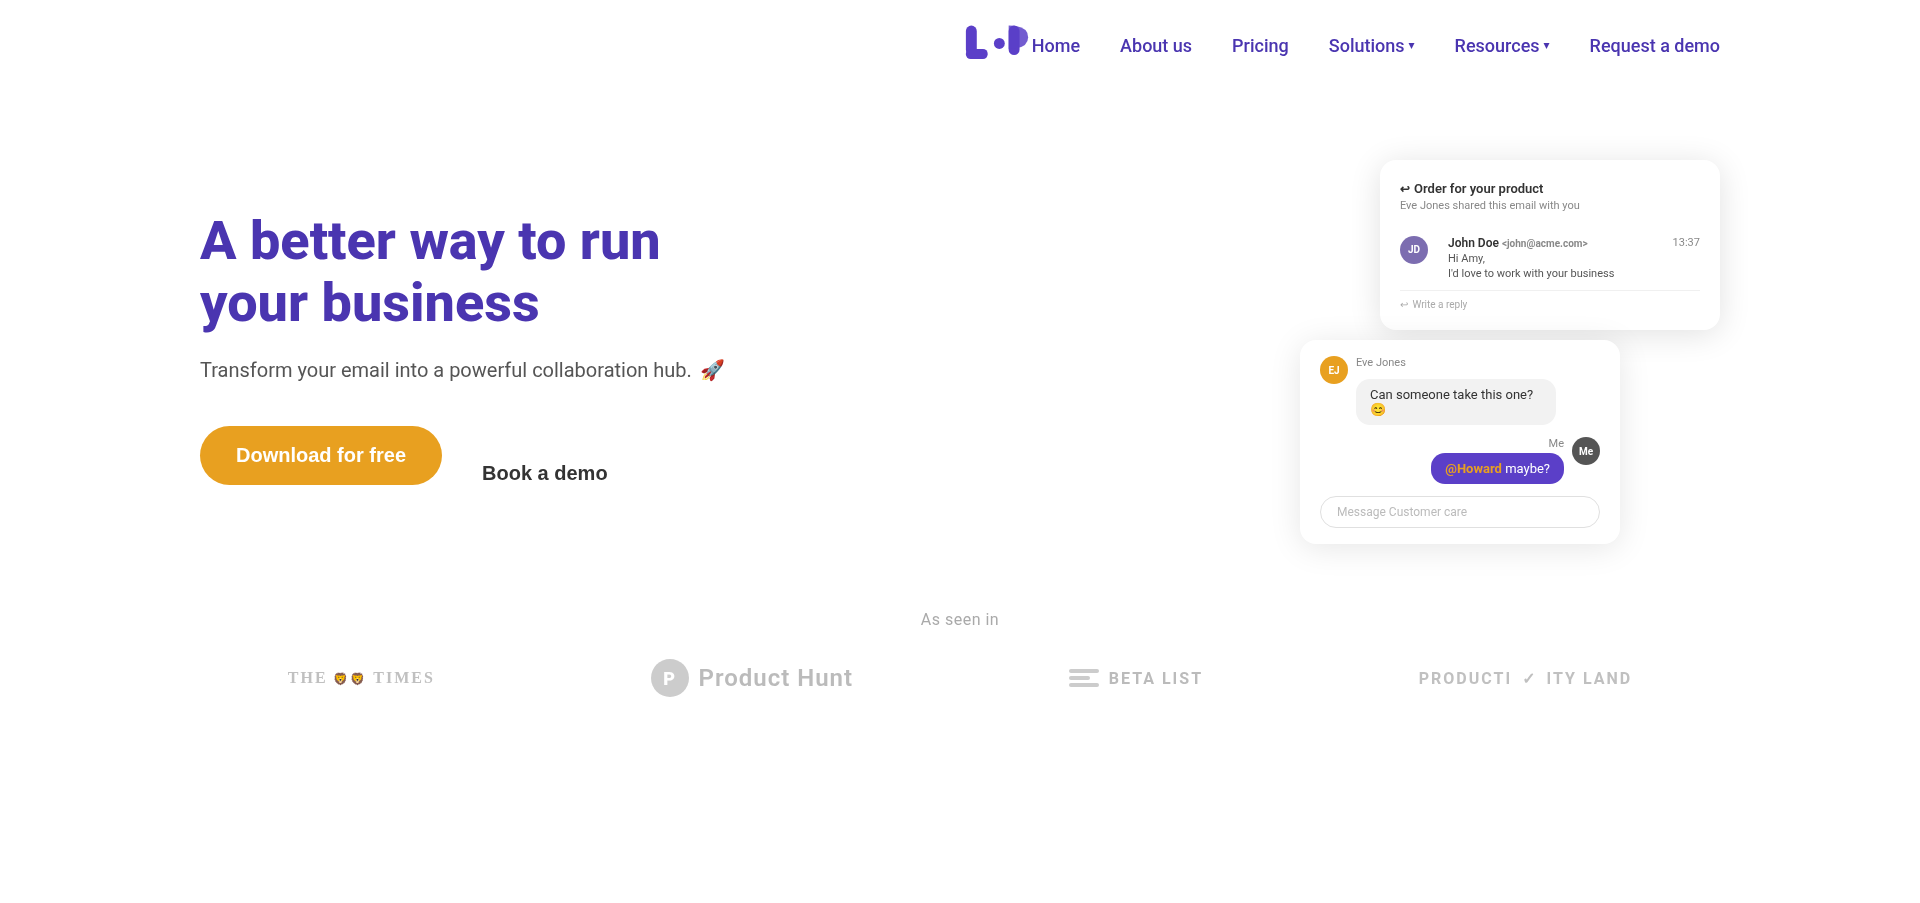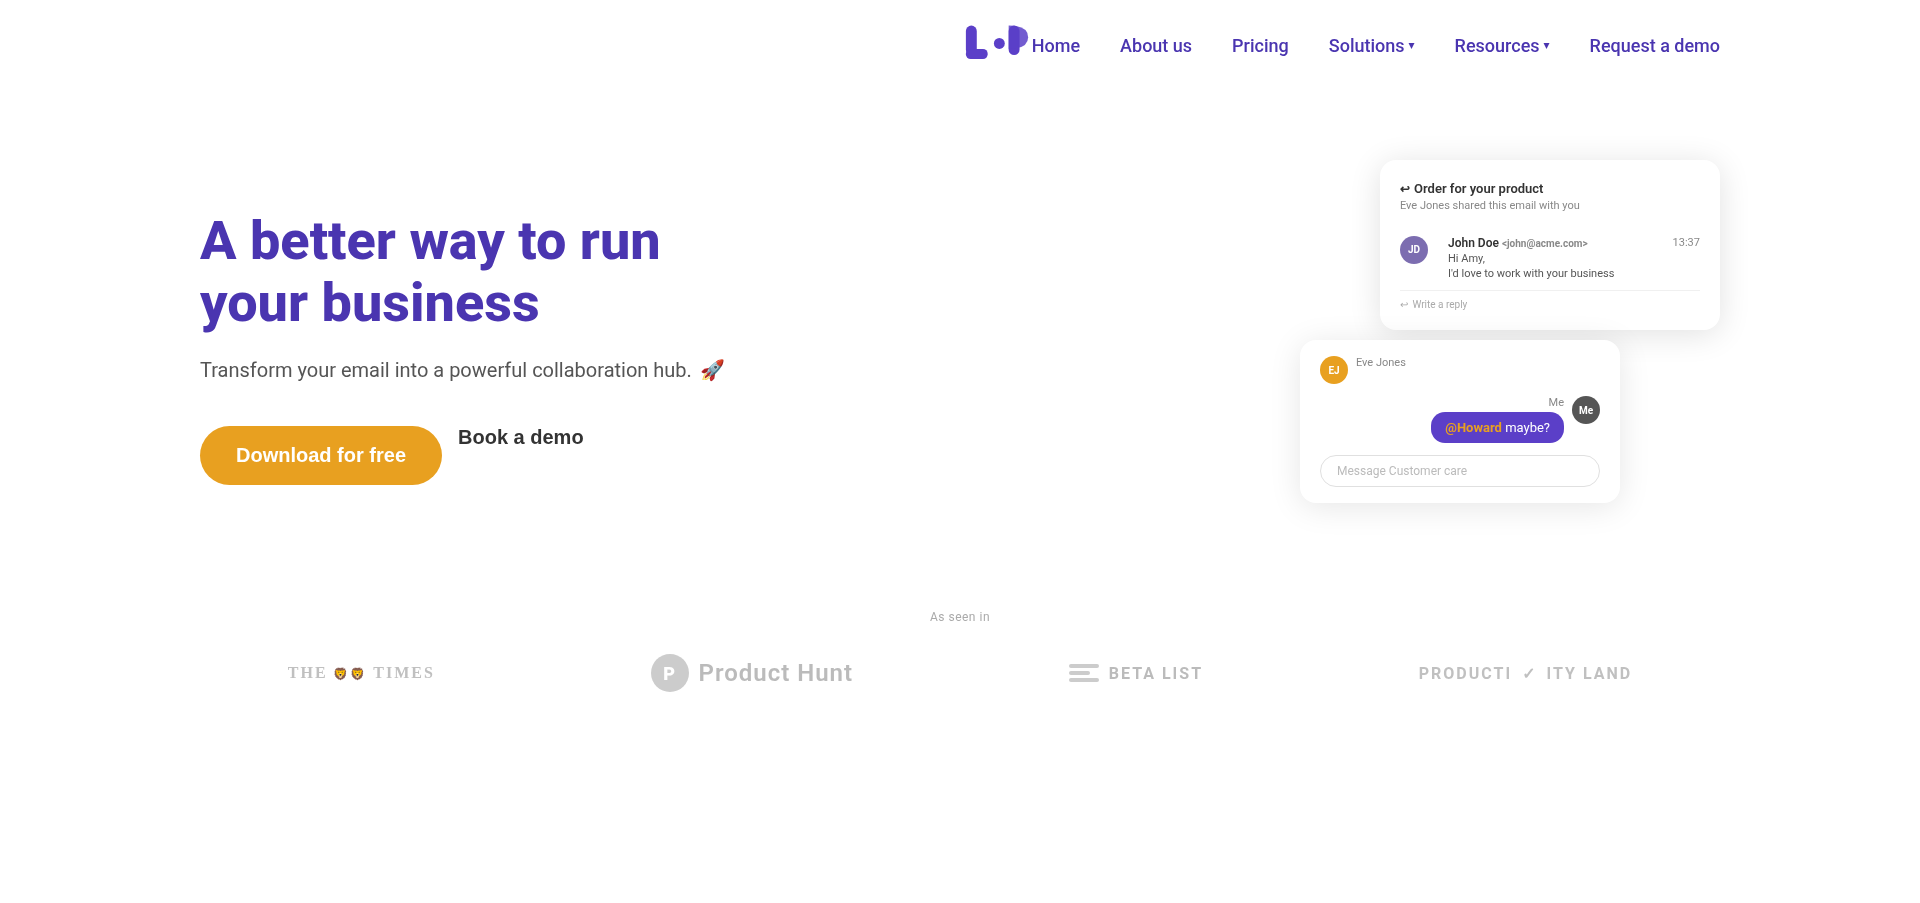--- a/index.html
+++ b/index.html
@@ -91,22 +91,22 @@
       font-size: 20px;
       color: #555;
       margin-bottom: 44px;
       display: flex;
       align-items: center;
       gap: 8px;
     }
 
     .hero-buttons {
       display: flex;
-      align-items: flex-start;
-      gap: 16px;
+      align-items: flex-end;
+      gap: 40px;
     }
 
     .btn-download {
       background: #e8a020;
       color: #fff;
       border: none;
       border-radius: 50px;
       padding: 18px 36px;
       font-size: 20px;
       font-weight: 700;
@@ -285,21 +285,21 @@
       margin-bottom: 3px;
     }
 
     
     .as-seen-in {
       padding: 40px 200px;
       text-align: center;
     }
 
     .as-seen-label {
-      font-size: 12px;
+      font-size: 16px;
       color: #aaa;
       margin-bottom: 30px;
       letter-spacing: 0.5px;
     }
 
     .logos-row {
       display: flex;
       align-items: center;
       justify-content: space-around;
       gap: 40px;
@@ -440,20 +440,23 @@
         <span>Write a reply</span>
       </div>
     </div>
 
     <div class="chat-bubbles-card">
 
       <div class="bubble-row">
         <div class="avatar-small avatar-eve">EJ</div>
         <div>
           <div class="bubble-name">Eve Jones</div>
+          <div class="bubble">
+            <span>Can someone take this one? 😊</span>
+          </div>
         </div>
       </div>
 
       <div class="bubble-row right">
         <div class="avatar-small avatar-me">Me</div>
         <div>
           <div class="me-label">Me</div>
           <div class="bubble bubble-purple">
             <span class="bubble-mention">@Howard</span>
             <span> maybe?</span>

